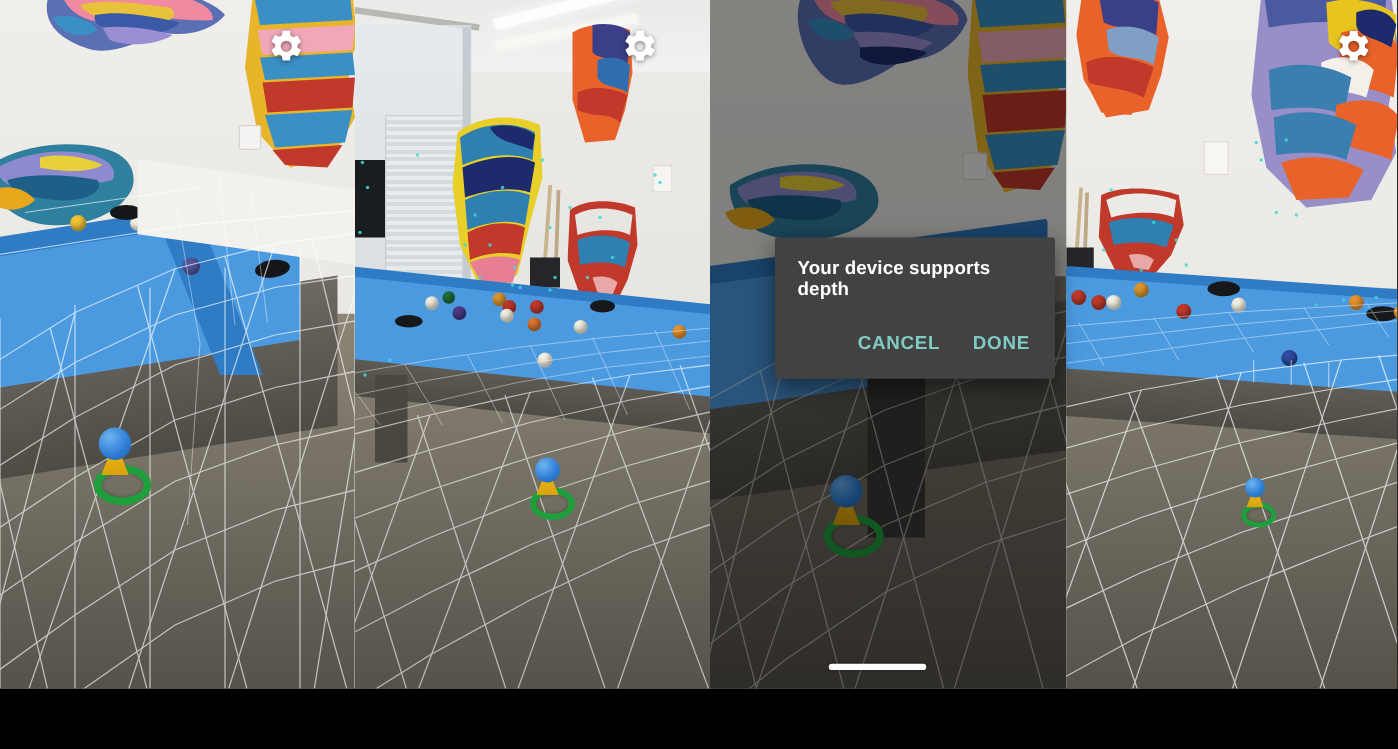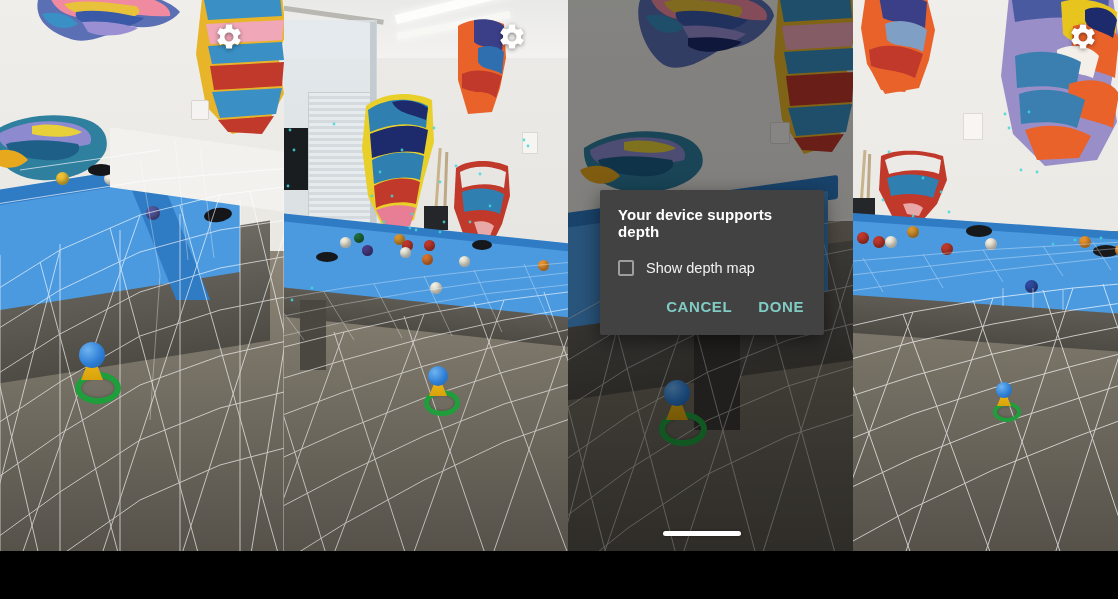--- a/index.html
+++ b/index.html
@@ -124,21 +124,21 @@
   
   .scrim {
     position: absolute;
     inset: 0;
     background: rgba(0,0,0,.45);
   }
 
   
   .dialog {
     position: absolute;
-    left: 600px;
+    left: 620px;
     top: 190px;
     width: 224px;
     background: #424242;
     border-radius: 2px;
     box-shadow: 0 6px 20px rgba(0,0,0,.5);
     color: #ffffff;
     z-index: 50;
   }
   .dialog-title {
     font-size: 15px;
@@ -641,24 +641,20 @@
           <path fill="#ffffff" d="M19.14,12.94a7.07,7.07,0,0,0,.06-.94,7.07,7.07,0,0,0-.06-.94l2.03-1.58a.49.49,0,0,0,.12-.61l-1.92-3.32a.48.48,0,0,0-.59-.22l-2.39,.96a7.05,7.05,0,0,0-1.62-.94l-.36-2.54A.47.47,0,0,0,13.93,2h-3.84a.47.47,0,0,0-.47,.4L9.26,4.94a7.32,7.32,0,0,0-1.62,.94L5.25,4.92a.47.47,0,0,0-.58,.22L2.74,8.46a.47.47,0,0,0,.12,.61l2.03,1.58a7.6,7.6,0,0,0-.06,.94,7.6,7.6,0,0,0,.06,.94L2.86,14.11a.47.47,0,0,0-.12,.61l1.93,3.32a.48.48,0,0,0,.58,.22l2.39-.96a7.05,7.05,0,0,0,1.62,.94l.36,2.54a.47.47,0,0,0,.47,.4h3.84a.47.47,0,0,0,.47-.4l.36-2.54a7.05,7.05,0,0,0,1.62-.94l2.39,.96a.48.48,0,0,0,.58-.22l1.93-3.32a.47.47,0,0,0-.12-.61ZM12,15.6A3.6,3.6,0,1,1,15.6,12,3.6,3.6,0,0,1,12,15.6Z"></path>
         </svg>
       </div>
     </div>
   </div>
 
   <div class="dialog">
     <div class="dialog-title">Your device supports depth</div>
 
 
-    <div class="dialog-row" style="padding-top:10px; padding-bottom:6px;">
-      <span class="cb unchecked"></span>
-      <span class="row-label">Show depth map</span>
-    </div>
 
     <div class="dialog-actions">
       <button class="dlg-btn">CANCEL</button>
       <button class="dlg-btn">DONE</button>
     </div>
   </div>
 
   <div class="black-bar"></div>
 
 </div>

